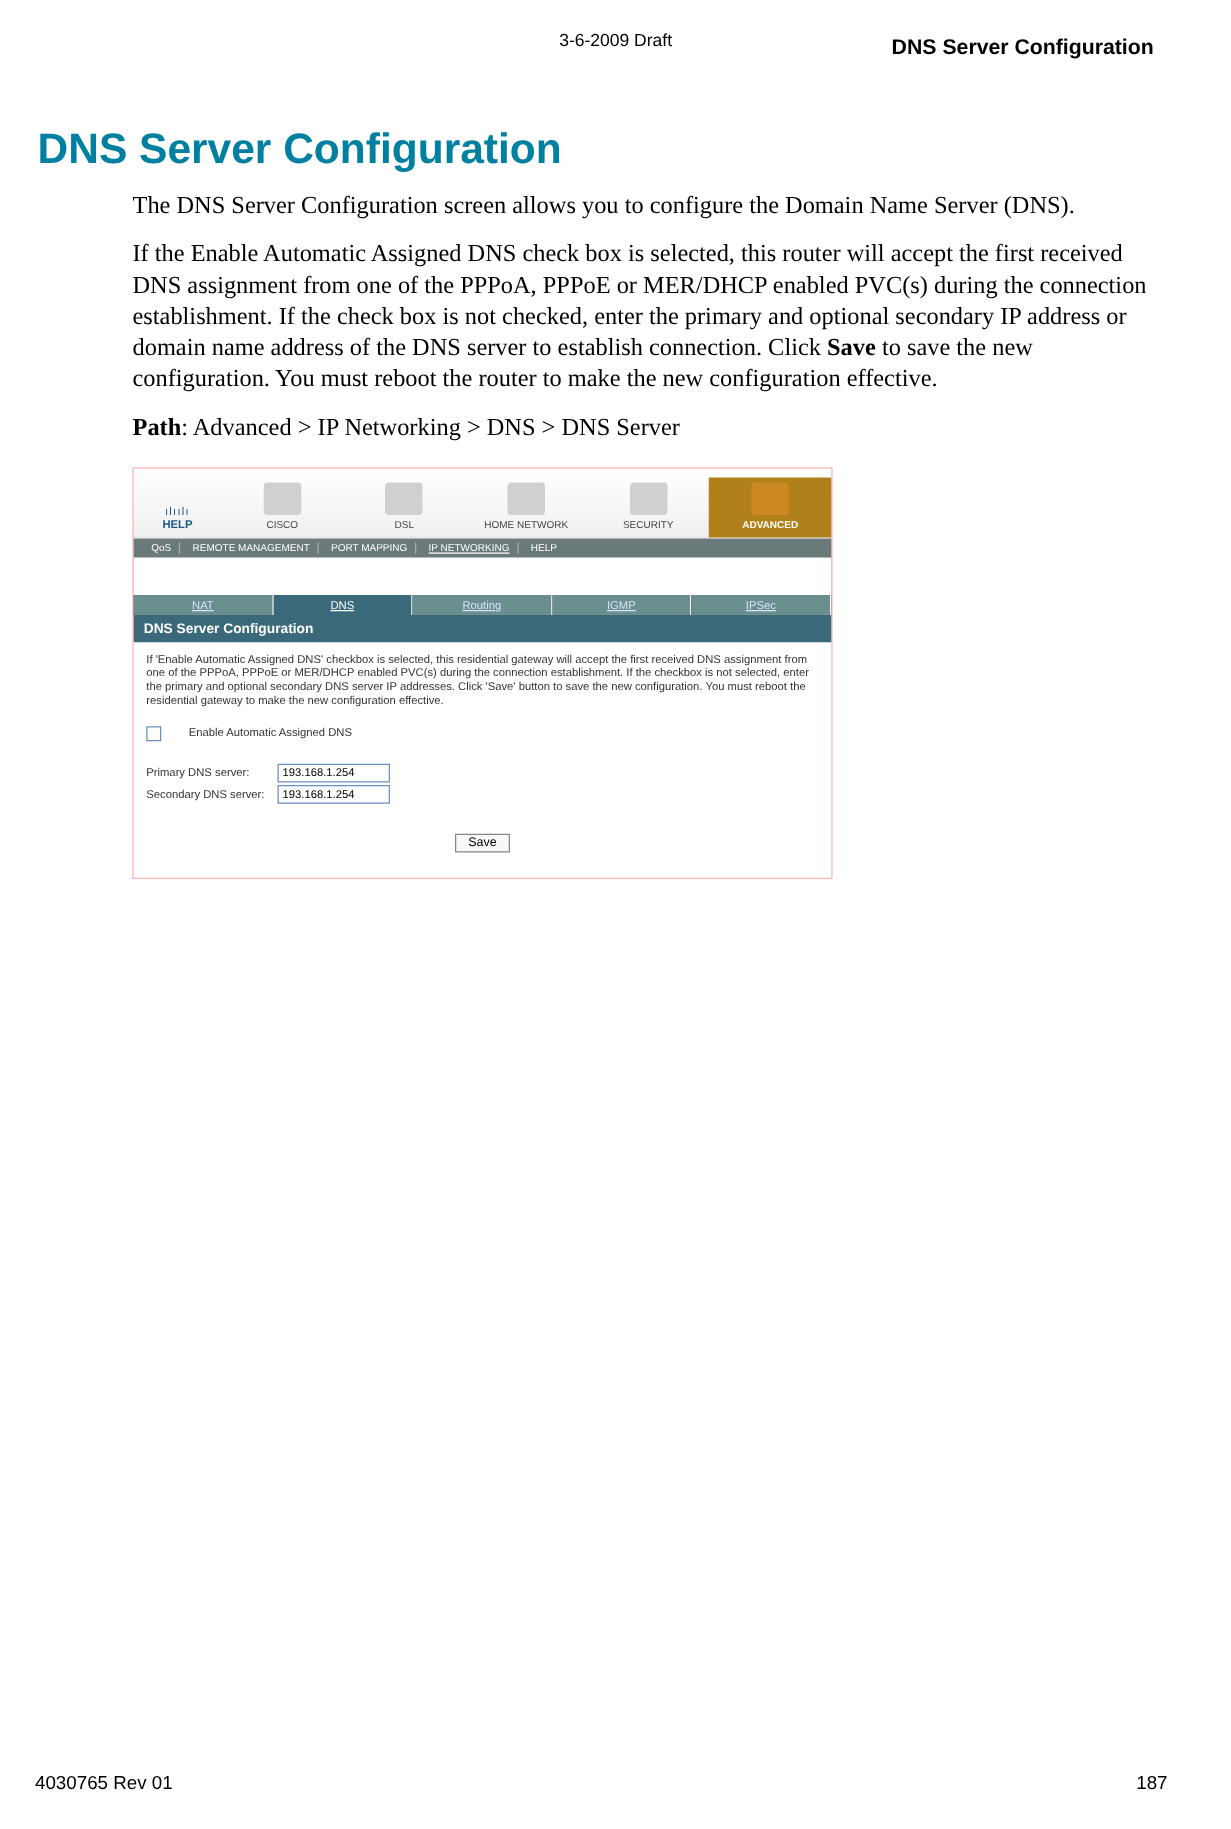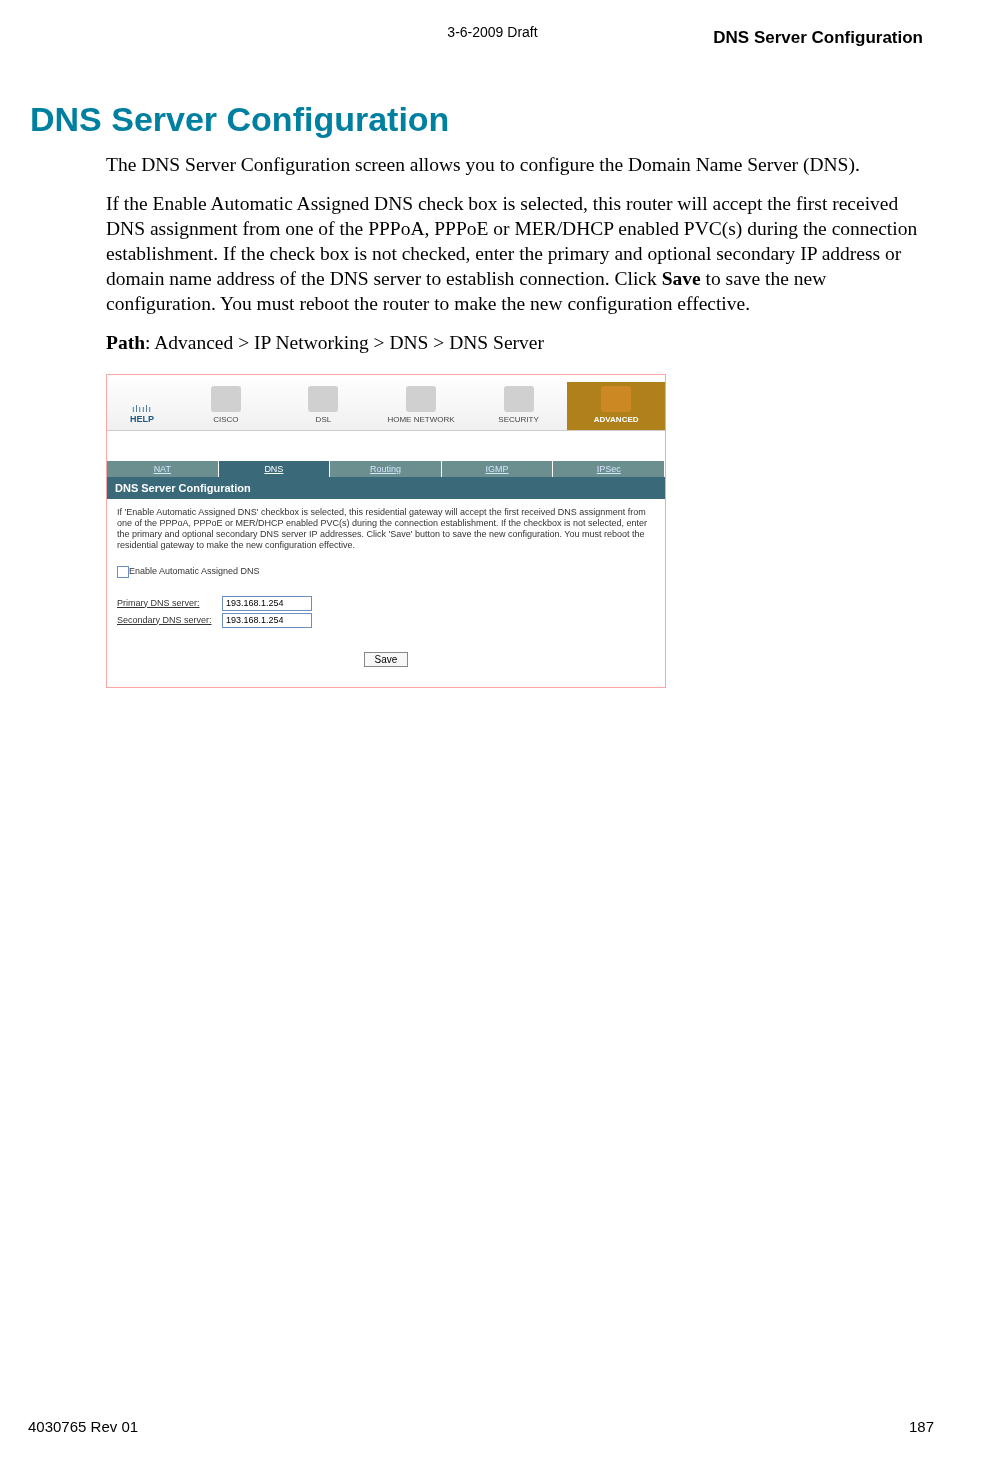--- a/index.html
+++ b/index.html
@@ -140,31 +140,31 @@
     padding: 8px 10px 20px;
     font-size: 9px;
     color: #333;
     line-height: 1.25;
   }
   .panel-desc { margin-bottom: 14px; }
   .chk-row {
     margin: 14px 0 18px;
     display: flex;
     align-items: center;
-    gap: 0;
+    gap: 22px;
   }
   .chk {
     width: 12px; height: 12px; border: 1px solid #6a8fbf; background: #fff;
   }
   .field-row {
     display: flex;
     align-items: center;
     margin-bottom: 2px;
   }
-  .field-row label { width: 105px; text-decoration: underline; }
+  .field-row label { width: 105px; }
   .field-row input {
     width: 90px;
     height: 15px;
     font-size: 9px;
     border: 1px solid #6a8fbf;
     padding: 0 3px;
   }
   .save-wrap {
     text-align: center;
     margin-top: 24px;
@@ -231,20 +231,27 @@
       <div class="nav-item">
         <div class="nav-icon"></div>
         <span>SECURITY</span>
       </div>
       <div class="nav-item active">
         <div class="nav-icon gear"></div>
         <span>ADVANCED</span>
       </div>
     </div>
 
+    <div class="subnav">
+      <span>QoS</span>
+      <span>REMOTE MANAGEMENT</span>
+      <span>PORT MAPPING</span>
+      <span class="sel">IP NETWORKING</span>
+      <span>HELP</span>
+    </div>
 
     <div class="tabs-row">
       <div class="tab">NAT</div>
       <div class="tab active">DNS</div>
       <div class="tab">Routing</div>
       <div class="tab">IGMP</div>
       <div class="tab">IPSec</div>
     </div>
 
     <div class="panel-head">DNS Server Configuration</div>

